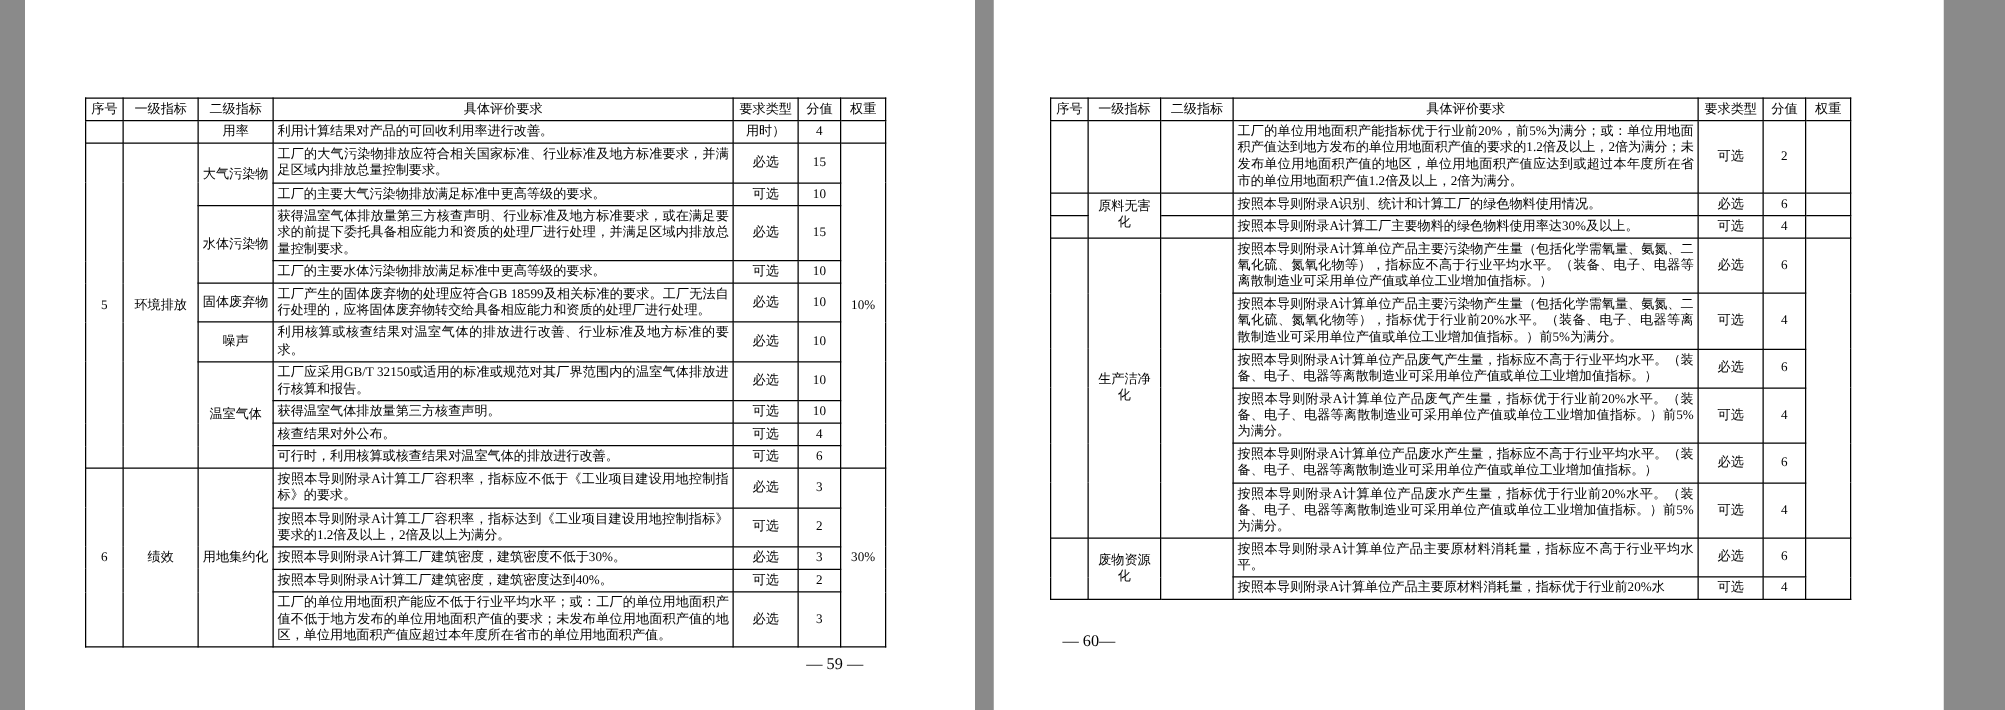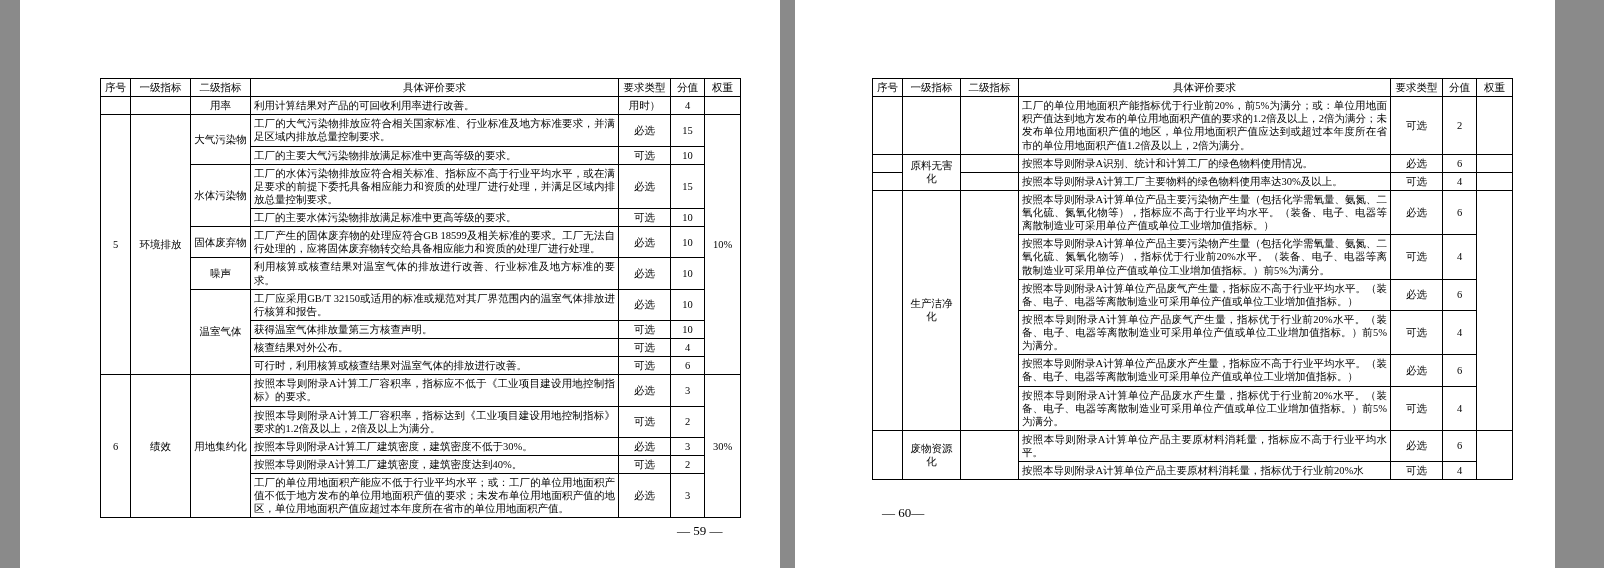--- a/index.html
+++ b/index.html
@@ -1,18 +1,18 @@
 <!DOCTYPE html>
 <html><head>
 <meta charset="utf-8">
 <style>
   html,body{margin:0;padding:0;background:#8a8a8a;}
   body{font-family:"Liberation Serif","DejaVu Serif",serif;}
   .viewport{width:1604px;height:568px;position:relative;background:#8a8a8a;overflow:hidden;}
-  .page{position:absolute;top:0;background:#ffffff;height:568px;box-sizing:border-box;padding-left:32px;}
+  .page{position:absolute;top:0;background:#ffffff;height:568px;box-sizing:border-box;}
   .page-left{left:20px;width:760px;}
   .page-right{left:795px;width:760px;}
   .page-inner{position:relative;height:100%;}
   table.doc{border-collapse:collapse;table-layout:fixed;font-size:10.5px;line-height:1.25;}
   table.doc td,table.doc th{border:1px solid #000;padding:2px 3px;vertical-align:middle;}
   .c{text-align:center;}
   .j{text-align:justify;margin-left:35px;}
   .vlabel{text-align:center;}
   .pagenum{position:absolute;font-size:13px;color:#000;}
   .tbl-wrap-left{position:absolute;left:48px;top:78px;}
@@ -70,21 +70,21 @@
             <td class="c vlabel" rowspan="10">10%</td>
           </tr>
           <tr>
             <td class="j">工厂的主要大气污染物排放满足标准中更高等级的要求。</td>
             <td class="c">可选</td>
             <td class="c">10</td>
           </tr>
 
           <tr>
             <td class="c" rowspan="2">水体污染物</td>
-            <td class="j">工厂的水体污染物排放应符合相关标准、指标应不高于行业平均水平，或在满足要求的前提下委托具备相应能力和资质的处理厂进行处理，并满足区域内排放总量控制要求。</td>
+            <td class="j">获得温室气体排放量第三方核查声明、行业标准及地方标准要求，或在满足要求的前提下委托具备相应能力和资质的处理厂进行处理，并满足区域内排放总量控制要求。</td>
             <td class="c">必选</td>
             <td class="c">15</td>
           </tr>
           <tr>
             <td class="j">工厂的主要水体污染物排放满足标准中更高等级的要求。</td>
             <td class="c">可选</td>
             <td class="c">10</td>
           </tr>
 
           <tr>

